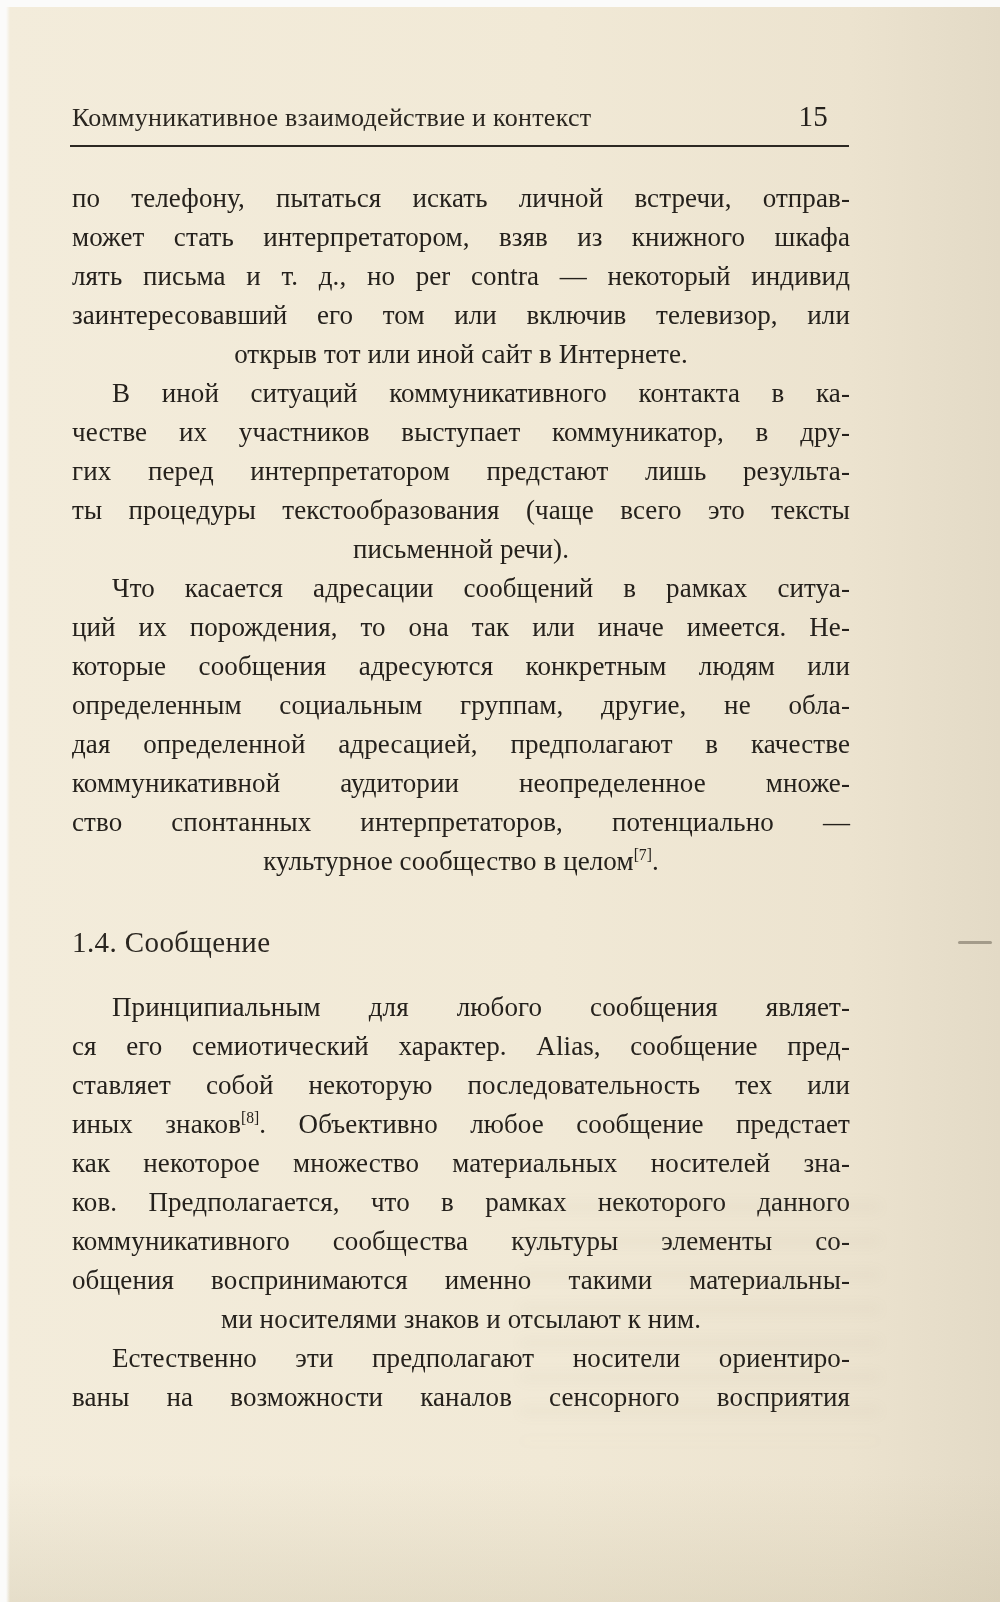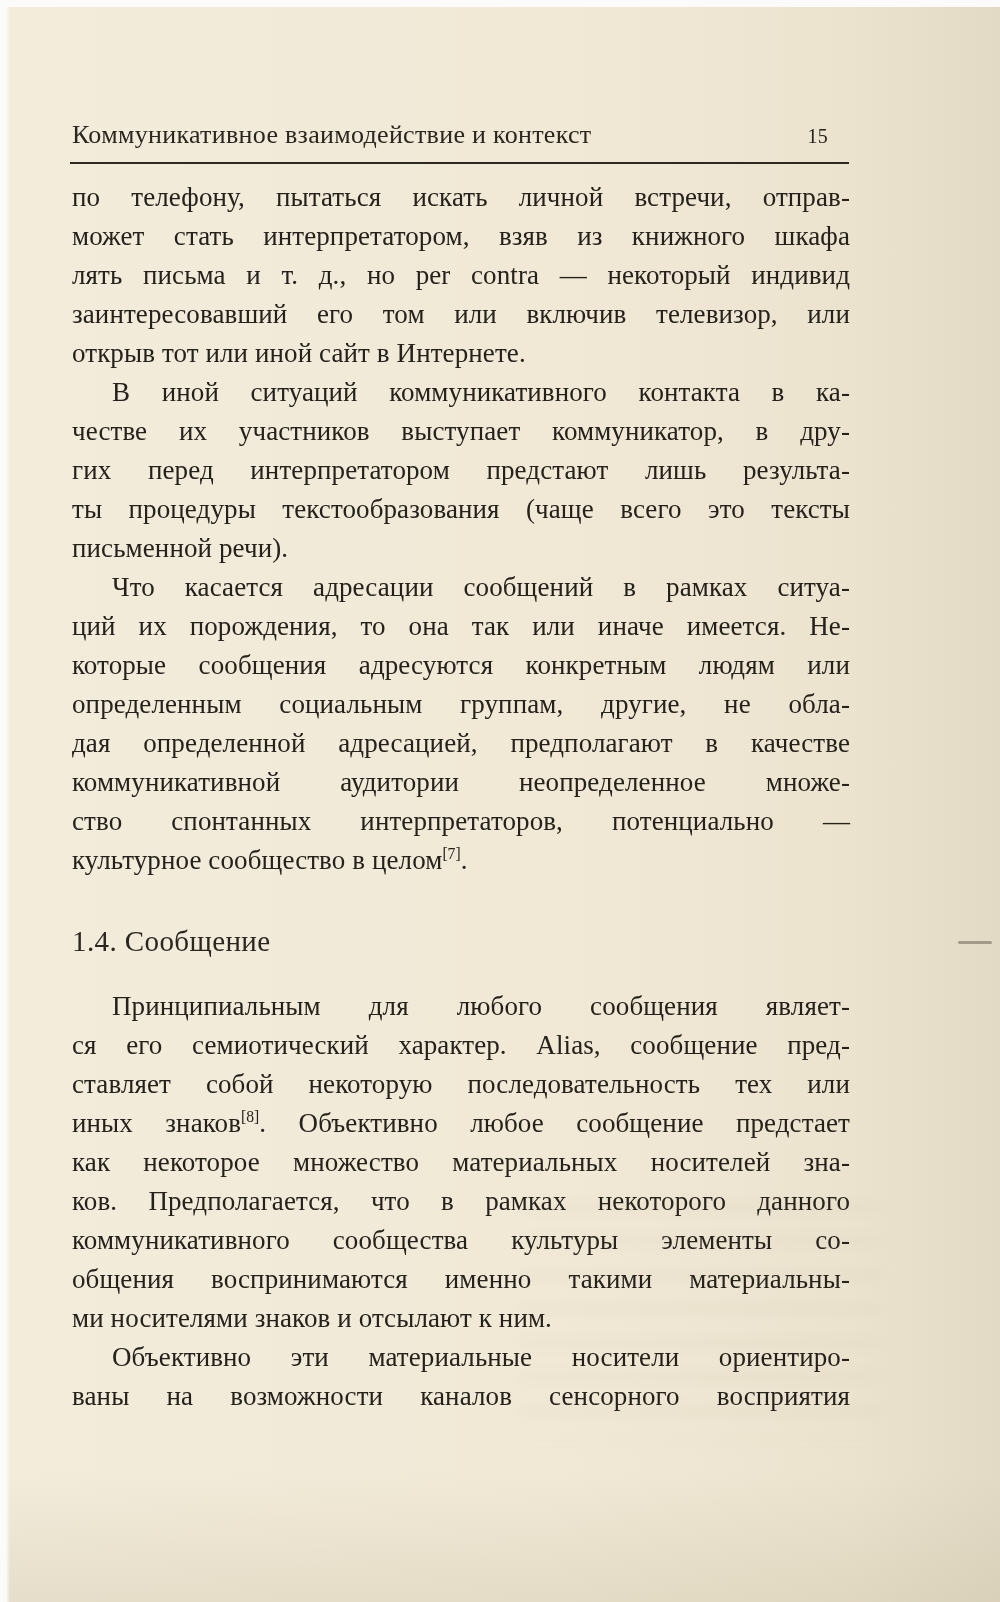--- a/index.html
+++ b/index.html
@@ -33,39 +33,39 @@
   }
   .running-head {
     margin: 100px 150px 0 72px;
     width: 778px;
     display: flex;
     justify-content: space-between;
     align-items: baseline;
     font-size: 26px;
     letter-spacing: 0.3px;
   }
-  .running-head .title { color: #2a2620; margin-top: 20px; }
-  .running-head .folio { font-size: 20px; padding-right: 22px; }
+  .running-head .title { color: #2a2620; }
+  .running-head .folio { font-size: 29px; padding-right: 22px; }
   .head-rule {
     margin: 12px 0 0 70px;
     width: 779px;
     height: 0;
     border-bottom: 2px solid #2c2822;
   }
   .text-col {
-    margin: 14px 0 0 72px;
+    margin: 32px 0 0 72px;
     width: 778px;
     font-size: 27px;
   }
   .paragraph { margin: 0; }
   .line {
     line-height: 39px;
     height: 39px;
     white-space: normal;
-    text-align: left;
+    text-align: center;
     letter-spacing: 0.1px;
   }
   .line.just {
     text-align: justify;
     text-align-last: justify;
   }
   .line.indent { text-indent: 40px; }
   .line sup {
     font-size: 0.58em;
     line-height: 0;
@@ -149,21 +149,21 @@
           <div class="line just">ся его семиотический характер. Alias, сообщение пред-</div>
           <div class="line just">ставляет собой некоторую последовательность тех или</div>
           <div class="line just">иных знаков<sup>[8]</sup>. Объективно любое сообщение предстает</div>
           <div class="line just">как некоторое множество материальных носителей зна-</div>
           <div class="line just">ков. Предполагается, что в рамках некоторого данного</div>
           <div class="line just">коммуникативного сообщества культуры элементы со-</div>
           <div class="line just">общения воспринимаются именно такими материальны-</div>
           <div class="line">ми носителями знаков и отсылают к ним.</div>
         </div>
         <div class="paragraph">
-          <div class="line just indent">Объективно эти материальные носители ориентиро-</div>
+          <div class="line just indent">Естественно эти предполагают носители ориентиро-</div>
           <div class="line just">ваны на возможности каналов сенсорного восприятия</div>
         </div>
       </div>
   </div>
 
   <div class="margin-dash"></div>
   <div class="ghost"></div>
 </div>
 
 </body></html>

